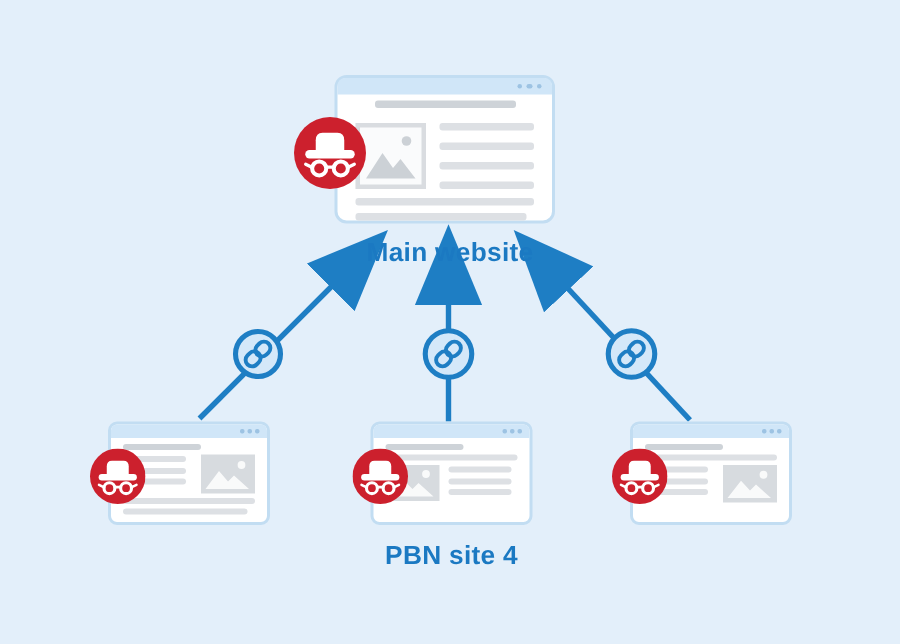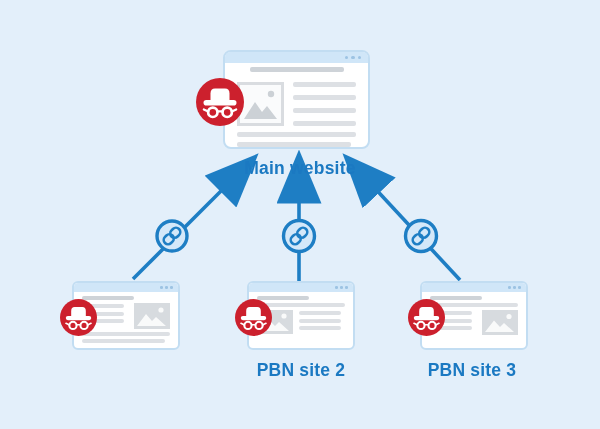--- a/index.html
+++ b/index.html
@@ -237,16 +237,15 @@
         <rect x="7.5" y="22" width="33" height="5.6" rx="2.8" fill="#fff"></rect>
         <circle cx="16.8" cy="34.3" r="4.7" fill="none" stroke="#fff" stroke-width="2.7"></circle>
         <circle cx="31.2" cy="34.3" r="4.7" fill="none" stroke="#fff" stroke-width="2.7"></circle>
         <path d="M21.5,33.4 h5" stroke="#fff" stroke-width="2.2" stroke-linecap="round"></path>
         <path d="M7.8,31.5 L12.2,33.6 M40.2,31.5 L35.8,33.6" stroke="#fff" stroke-width="2.2" stroke-linecap="round"></path>
       </svg>
     </div>
   </div>
 
   <div class="lbl lbl-main">Main website</div>
-  <div class="lbl lbl-2">PBN site 2</div>
-  <div class="lbl lbl-3">PBN site 3</div>
+  <div class="lbl lbl-2">PBN site 4</div>
 
 </div>
 
 </body></html>

